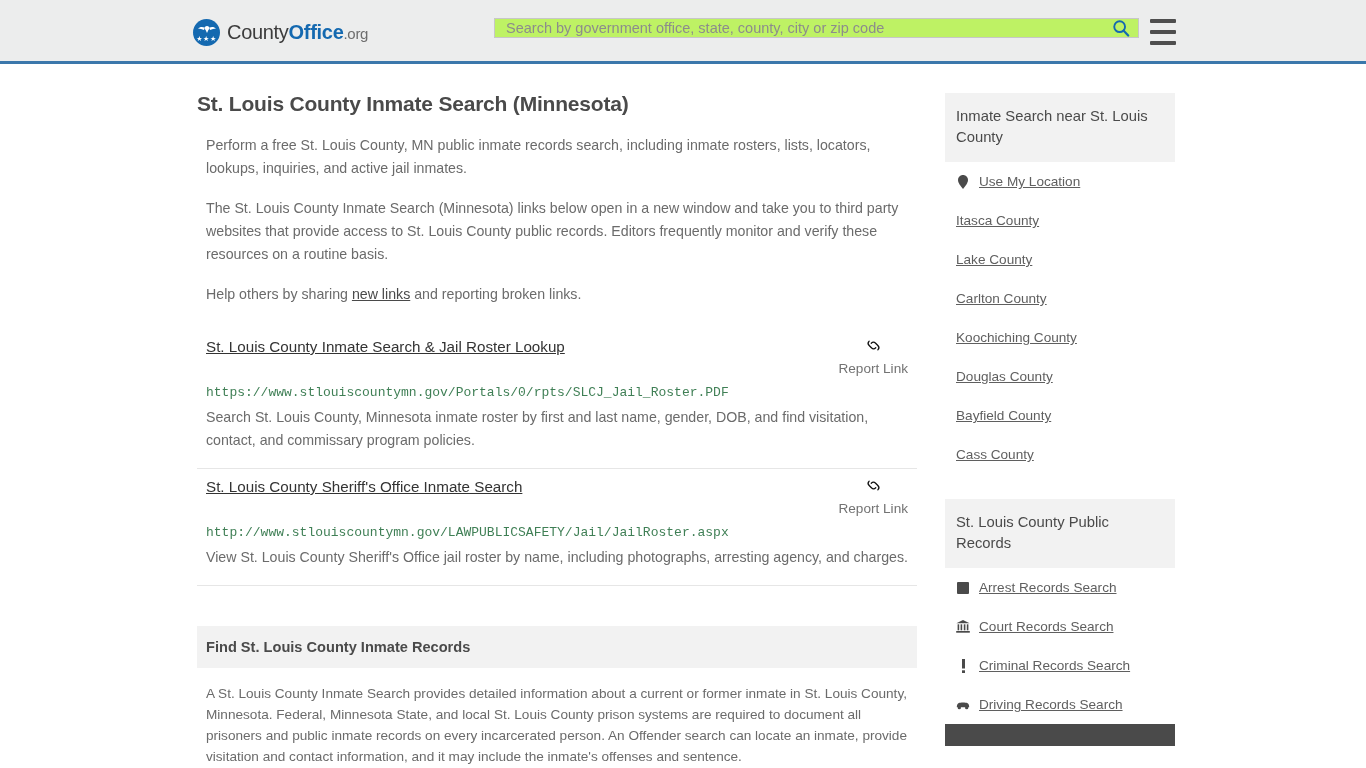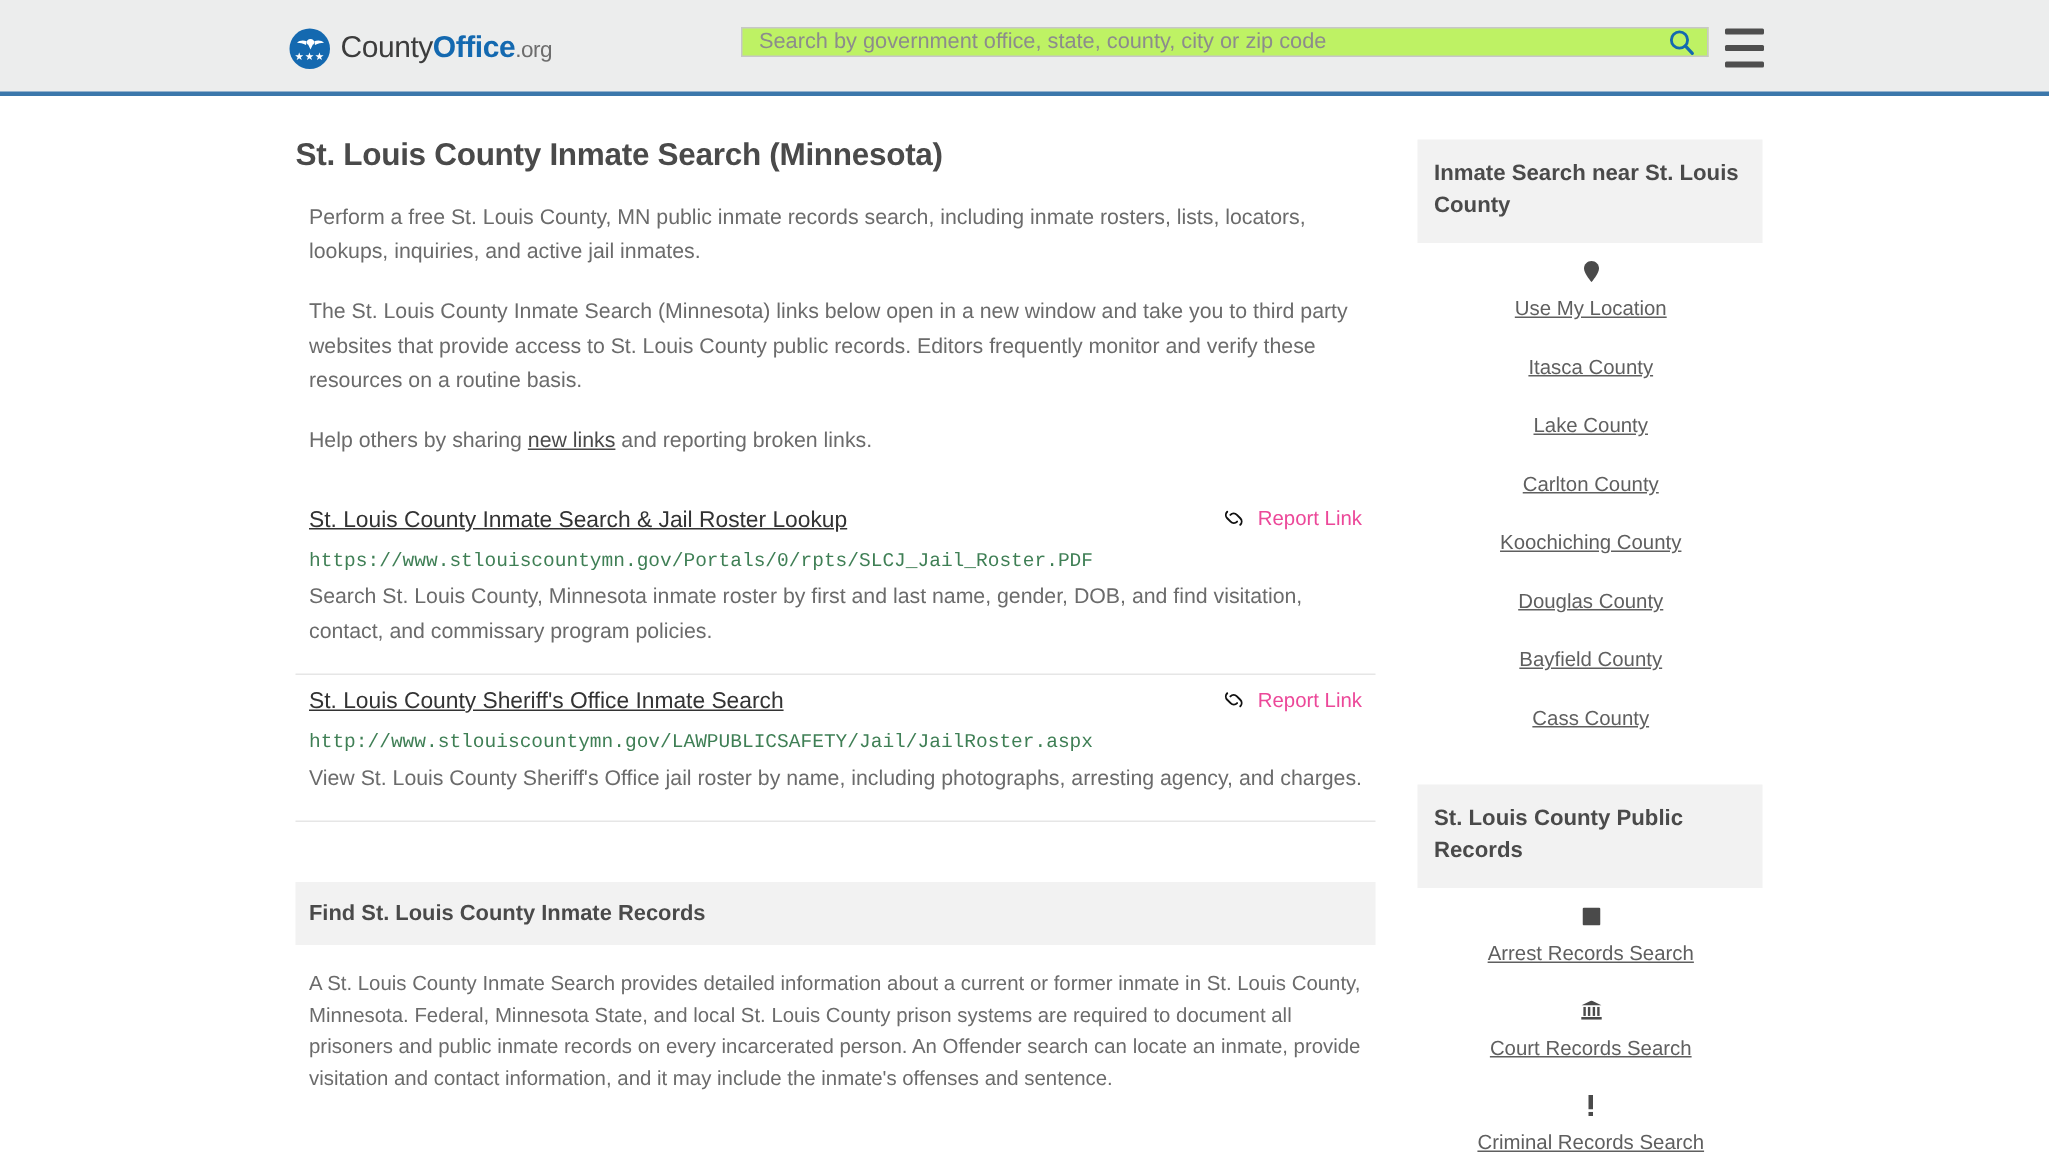--- a/index.html
+++ b/index.html
@@ -182,25 +182,26 @@
     color: #333333;
     text-decoration: underline;
     line-height: 20px;
     cursor: pointer;
   }
   .report-link {
     display: flex;
     align-items: center;
     gap: 8px;
     font-size: 13.6px;
-    color: #ec4899;
+    color: #737373;
     white-space: nowrap;
     cursor: pointer;
     margin-top: 1px;
     padding-left: 18px;
+    flex-direction: column;
   }
   .result-url {
     margin-top: 8px;
     font-size: 13px;
     color: #3f7f55;
     line-height: 17px;
     word-break: break-all;
     font-family: Liberation Mono, monospace;
   }
   .result-desc {
@@ -225,36 +226,35 @@
     font-size: 13.6px;
     line-height: 21px;
     color: #6b6b6b;
   }
 
   
   .side-head {
     background: #f2f2f2;
     padding: 13px 12px 14px 11px;
     font-size: 14.8px;
-    font-weight: bold;
+    font-weight: normal;
     color: #4a4a4a;
     line-height: 21px;
   }
   .side-list { margin: 0; padding: 0; list-style: none; }
   .side-list li { border-bottom: 0; }
   .side-item {
     display: flex;
     align-items: center;
     gap: 9px;
     padding: 11px 10px 11px 11px;
     font-size: 13.6px;
     color: #5f5f5f;
     text-decoration: none;
     line-height: 17px;
-    flex-direction: column;
   }
   .side-item .lbl { text-decoration: underline; }
   .side-item.active {
     background: #4a4a4a;
   }
   .side-ico {
     width: 14px; height: 15px;
     flex: none;
     display: flex;
     align-items: center;

